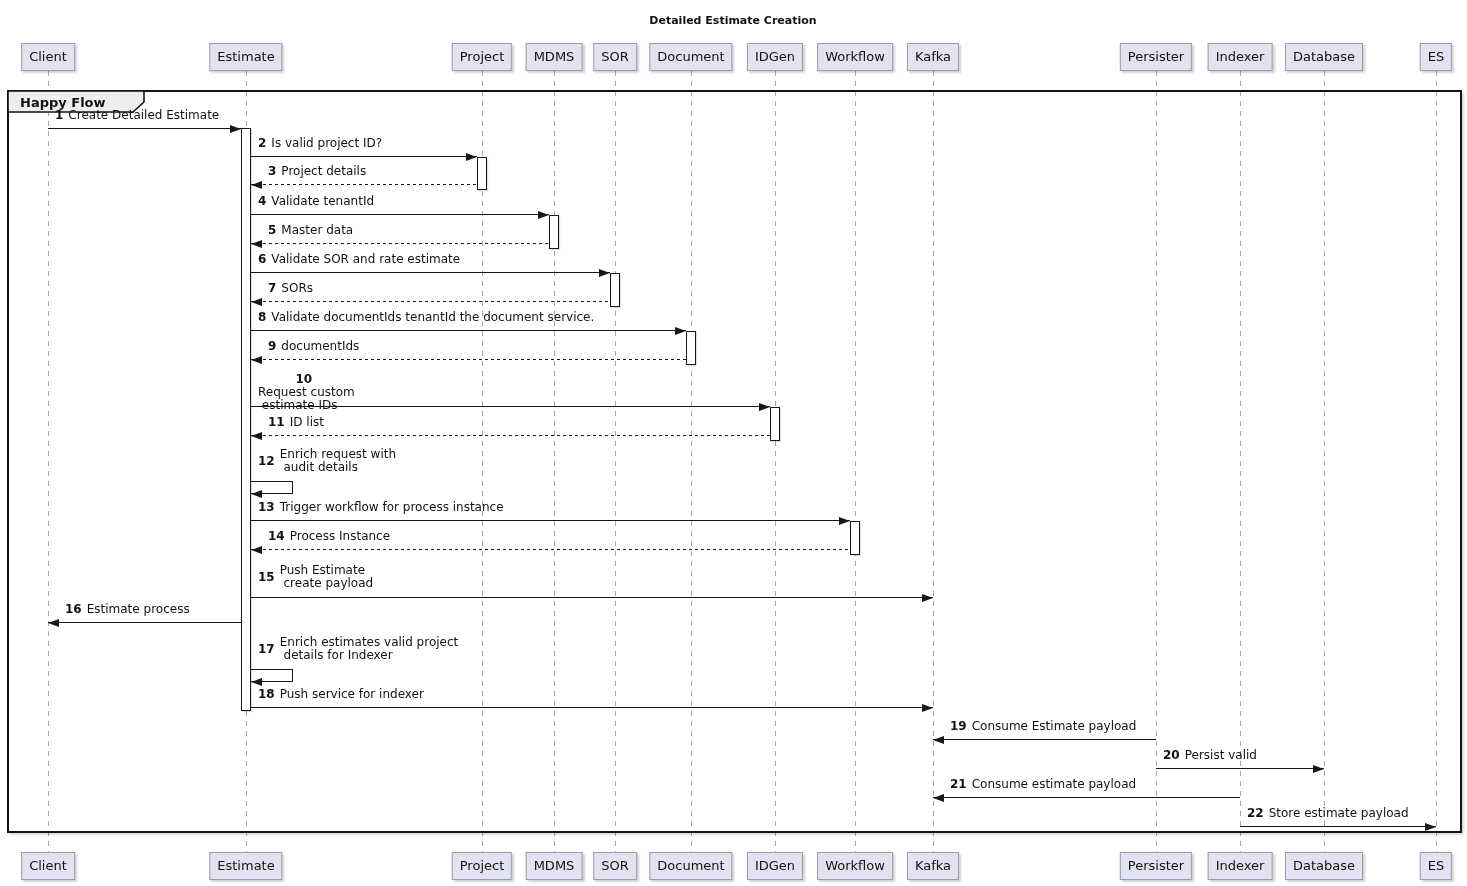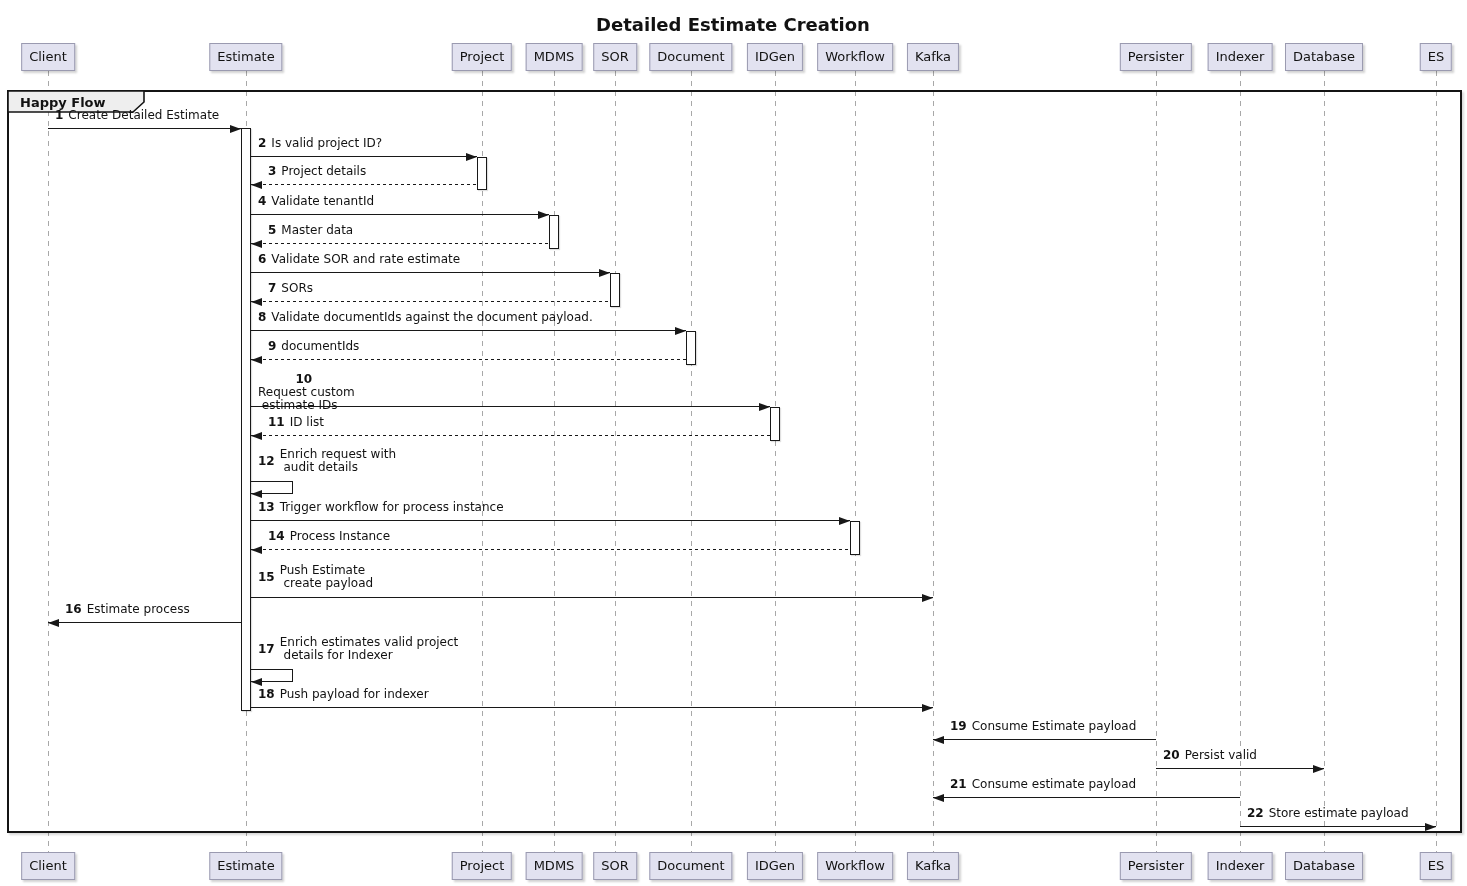--- a/index.html
+++ b/index.html
@@ -6,21 +6,21 @@
   #diagram{
     position:relative;
     width:1467px;height:886px;
     font-family:"DejaVu Sans","Liberation Sans",sans-serif;
     color:#121212;
     overflow:hidden;
     background:#ffffff;
   }
   .title{
     position:absolute;top:14px;left:733px;transform:translateX(-50%);
-    font-size:18px;font-weight:bold;white-space:nowrap;
+    font-size:11px;font-weight:bold;white-space:nowrap;
   }
   .participant{
     position:absolute;transform:translateX(-50%);
     background:#E2E2F0;border:1px solid #9A9AB0;
     box-shadow:2px 2px 2px rgba(0,0,0,0.18);
     font-size:13px;padding:5px 7px;white-space:nowrap;
     z-index:6;box-sizing:border-box;height:28px;line-height:16px;text-align:center;
   }
   .lifeline{
     position:absolute;width:1px;z-index:1;
@@ -138,21 +138,21 @@
       <div class="arrow-left" style="left: 251px; top: 239.5px;"></div>
       <div class="msg-label" style="left: 268px; top: 224px;"><span class="num">5</span><span class="txt"><span>Master data</span></span></div>
       <div class="msg-line-solid" style="left: 251px; top: 272px; width: 359px;"></div>
       <div class="arrow-right" style="left: 599px; top: 268.5px;"></div>
       <div class="msg-label" style="left: 258px; top: 253px;"><span class="num">6</span><span class="txt"><span>Validate SOR and rate estimate</span></span></div>
       <div class="msg-line-dashed" style="left: 251px; top: 301px; width: 359px;"></div>
       <div class="arrow-left" style="left: 251px; top: 297.5px;"></div>
       <div class="msg-label" style="left: 268px; top: 282px;"><span class="num">7</span><span class="txt"><span>SORs</span></span></div>
       <div class="msg-line-solid" style="left: 251px; top: 330px; width: 435px;"></div>
       <div class="arrow-right" style="left: 675px; top: 326.5px;"></div>
-      <div class="msg-label" style="left: 258px; top: 311px;"><span class="num">8</span><span class="txt"><span>Validate documentIds against the document payload.</span></span></div>
+      <div class="msg-label" style="left: 258px; top: 311px;"><span class="num">8</span><span class="txt"><span>Validate documentIds tenantId the document service.</span></span></div>
       <div class="msg-line-dashed" style="left: 251px; top: 359px; width: 435px;"></div>
       <div class="arrow-left" style="left: 251px; top: 355.5px;"></div>
       <div class="msg-label" style="left: 268px; top: 340px;"><span class="num">9</span><span class="txt"><span>documentIds</span></span></div>
       <div class="msg-line-solid" style="left: 251px; top: 406px; width: 519px;"></div>
       <div class="arrow-right" style="left: 759px; top: 402.5px;"></div>
       <div class="msg-label" style="left: 258px; top: 373px; flex-direction: column;"><span class="num">10</span><span class="txt"><span>Request custom</span><span> estimate IDs</span></span></div>
       <div class="msg-line-dashed" style="left: 251px; top: 435px; width: 519px;"></div>
       <div class="arrow-left" style="left: 251px; top: 431.5px;"></div>
       <div class="msg-label" style="left: 268px; top: 416px;"><span class="num">11</span><span class="txt"><span>ID list</span></span></div>
       <div class="self-loop" style="left: 251px; top: 481px;"></div>
@@ -168,21 +168,21 @@
       <div class="arrow-right" style="left: 922px; top: 593.5px;"></div>
       <div class="msg-label" style="left: 258px; top: 564px;"><span class="num">15</span><span class="txt"><span>Push Estimate</span><span> create payload</span></span></div>
       <div class="msg-line-solid" style="left: 48px; top: 622px; width: 193px;"></div>
       <div class="arrow-left" style="left: 48px; top: 618.5px;"></div>
       <div class="msg-label" style="left: 65px; top: 603px;"><span class="num">16</span><span class="txt"><span>Estimate process</span></span></div>
       <div class="self-loop" style="left: 251px; top: 669px;"></div>
       <div class="arrow-left" style="left: 251px; top: 678px;"></div>
       <div class="msg-label" style="left: 258px; top: 636px;"><span class="num">17</span><span class="txt"><span>Enrich estimates valid project</span><span> details for Indexer</span></span></div>
       <div class="msg-line-solid" style="left: 251px; top: 707px; width: 682px;"></div>
       <div class="arrow-right" style="left: 922px; top: 703.5px;"></div>
-      <div class="msg-label" style="left: 258px; top: 688px;"><span class="num">18</span><span class="txt"><span>Push payload for indexer</span></span></div>
+      <div class="msg-label" style="left: 258px; top: 688px;"><span class="num">18</span><span class="txt"><span>Push service for indexer</span></span></div>
       <div class="msg-line-solid" style="left: 933px; top: 739px; width: 223px;"></div>
       <div class="arrow-left" style="left: 933px; top: 735.5px;"></div>
       <div class="msg-label" style="left: 950px; top: 720px;"><span class="num">19</span><span class="txt"><span>Consume Estimate payload</span></span></div>
       <div class="msg-line-solid" style="left: 1156px; top: 768px; width: 168px;"></div>
       <div class="arrow-right" style="left: 1313px; top: 764.5px;"></div>
       <div class="msg-label" style="left: 1163px; top: 749px;"><span class="num">20</span><span class="txt"><span>Persist valid</span></span></div>
       <div class="msg-line-solid" style="left: 933px; top: 797px; width: 307px;"></div>
       <div class="arrow-left" style="left: 933px; top: 793.5px;"></div>
       <div class="msg-label" style="left: 950px; top: 778px;"><span class="num">21</span><span class="txt"><span>Consume estimate payload</span></span></div>
       <div class="msg-line-solid" style="left: 1240px; top: 826px; width: 196px;"></div>

